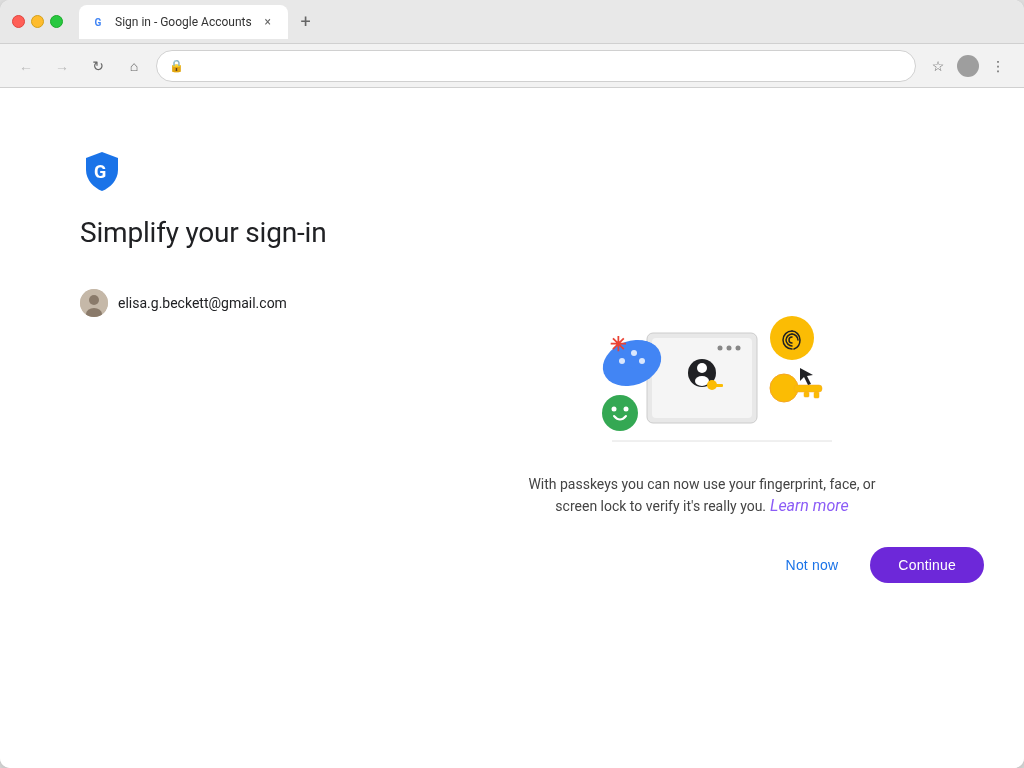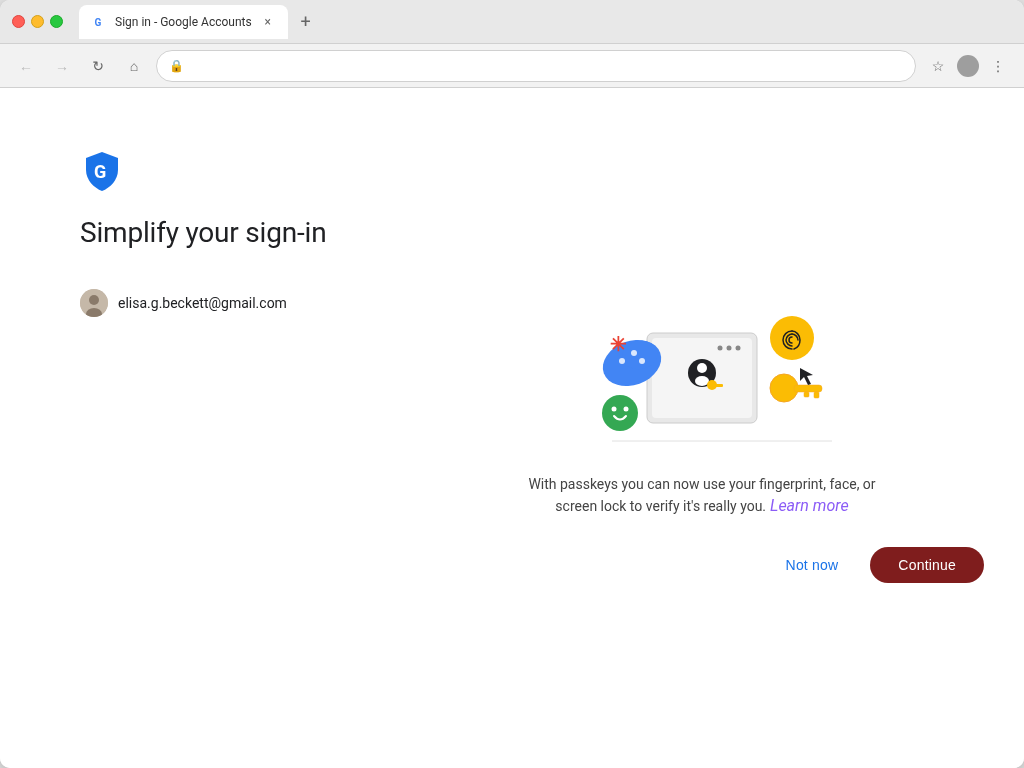--- a/index.html
+++ b/index.html
@@ -228,21 +228,21 @@
       color: #1a73e8;
       font-size: 14px;
       font-weight: 500;
       cursor: pointer;
       padding: 10px 16px;
       border-radius: 4px;
       letter-spacing: 0.2px;
     }
 
     .btn-continue {
-      background: #7f1d1d;
+      background: #6d28d9;
       color: white;
       border: none;
       border-radius: 24px;
       font-size: 14px;
       font-weight: 500;
       padding: 10px 28px;
       cursor: pointer;
       letter-spacing: 0.2px;
     }
 

